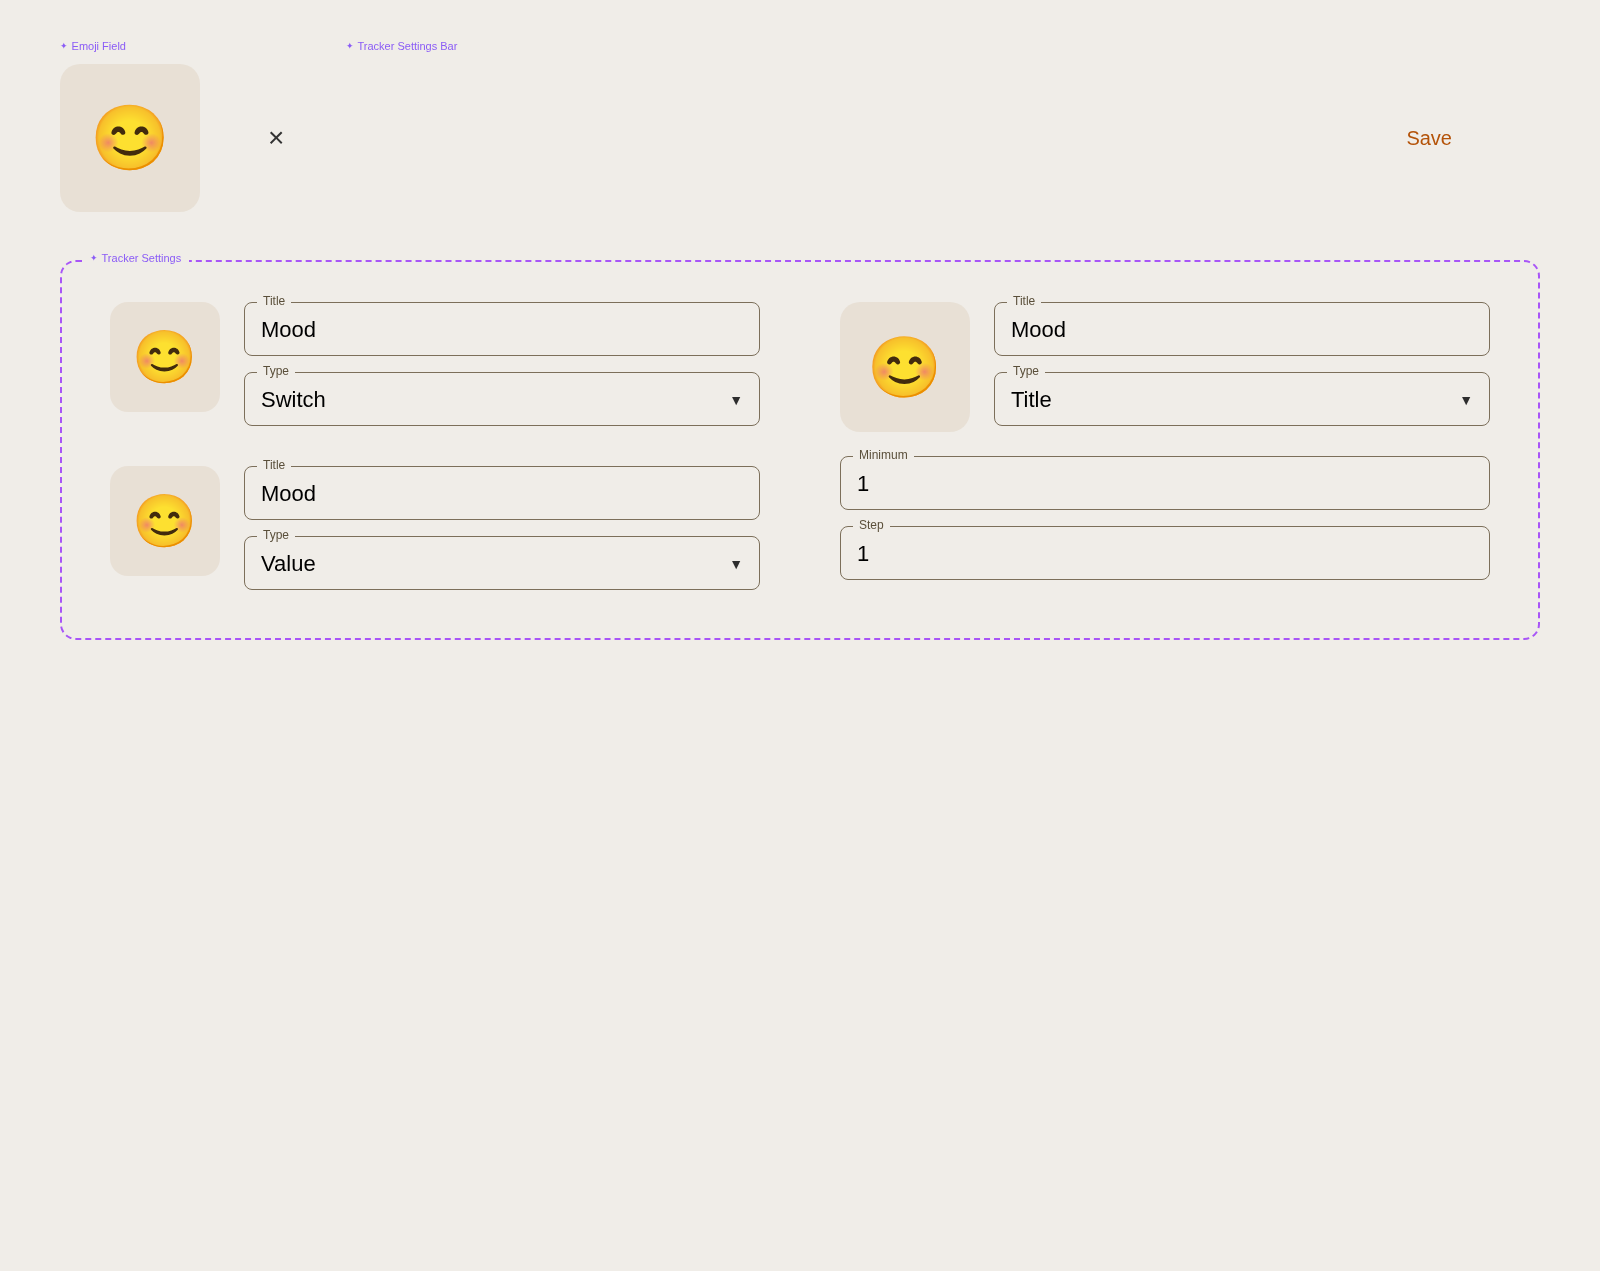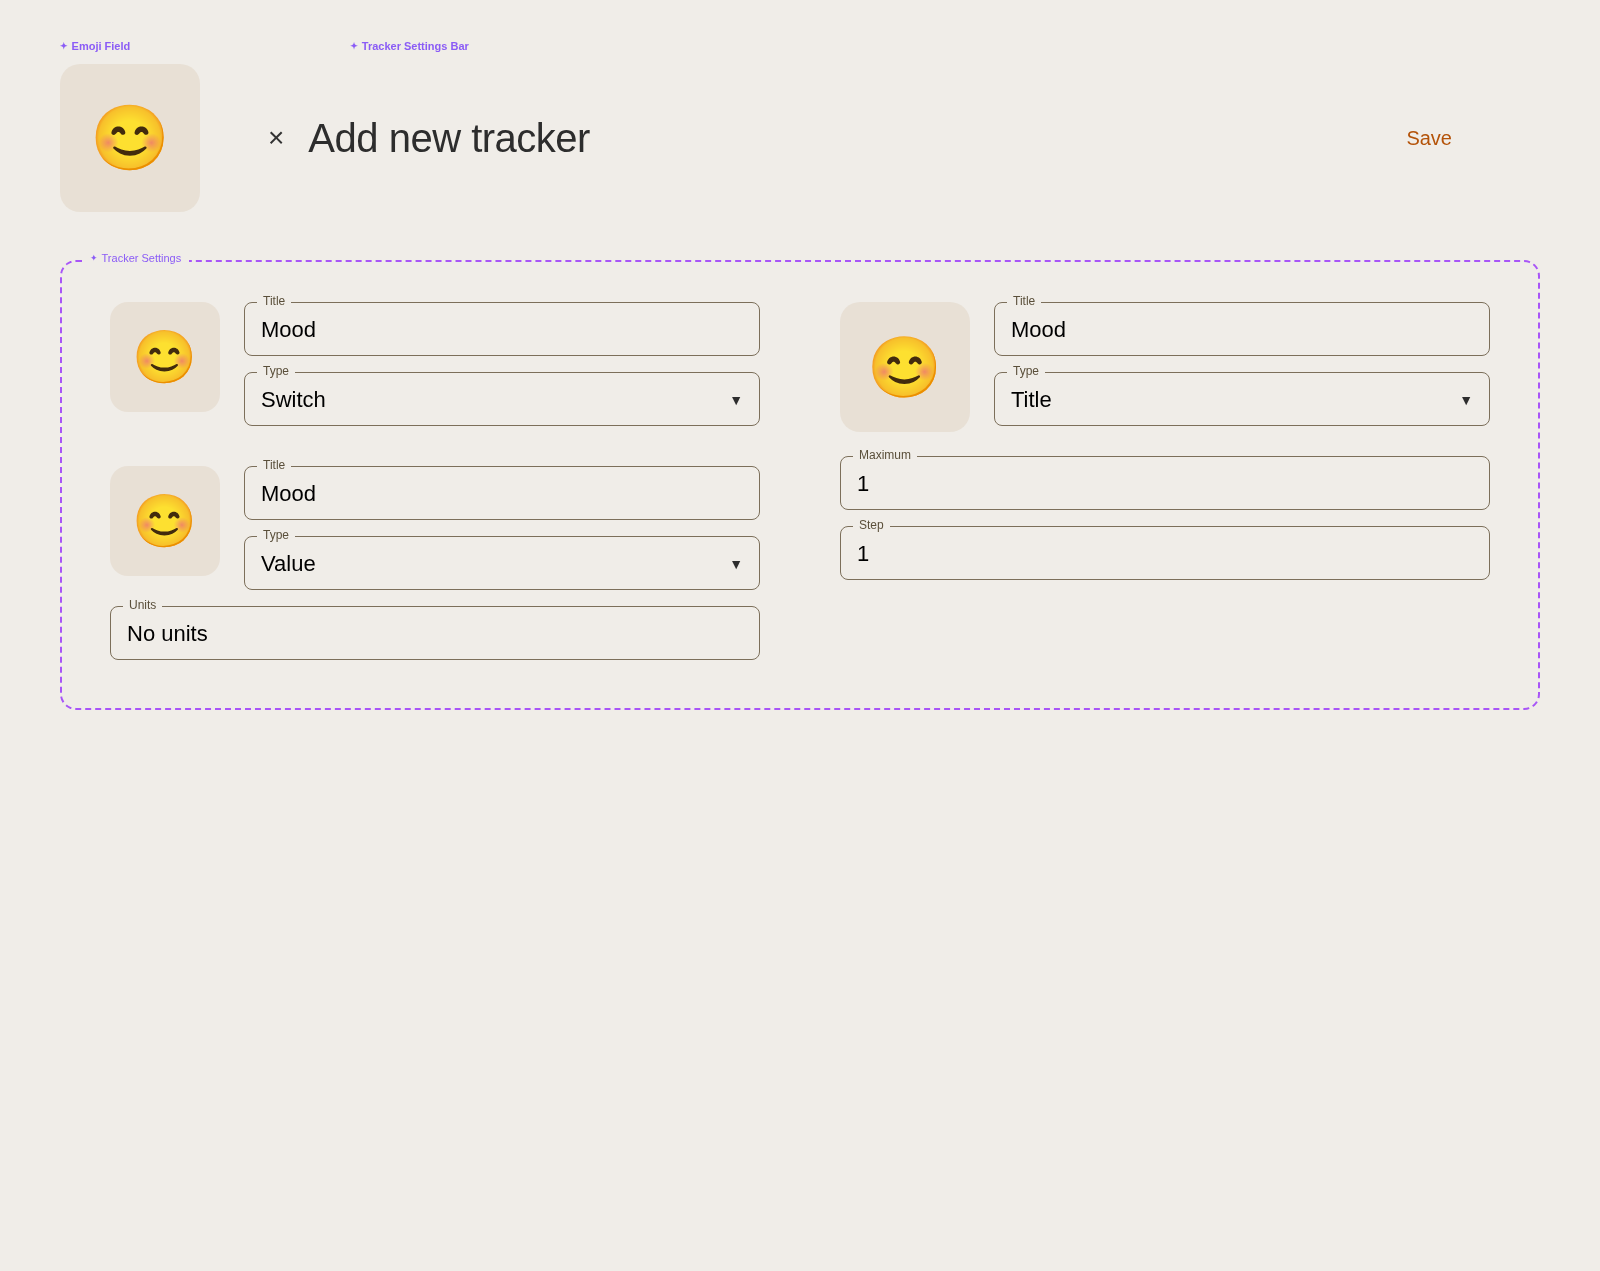--- a/index.html
+++ b/index.html
@@ -11,21 +11,21 @@
       width: 1600px;
       display: flex;
       flex-direction: column;
       align-items: flex-start;
       padding: 40px 60px;
     }
 
     .component-label {
       font-size: 11px;
       color: #8b5cf6;
-      font-weight: 700;
+      font-weight: 400;
       display: flex;
       align-items: center;
       gap: 4px;
       margin-bottom: 8px;
     }
     .component-label::before {
       content: '✦';
       font-size: 9px;
     }
 
@@ -247,21 +247,20 @@
     <div class="emoji-box">
       <span>😊</span>
     </div>
   </div>
 
   <div class="tracker-bar-wrapper">
     <div class="tracker-bar">
       <button class="close-btn">
         <span>×</span>
       </button>
-      <span class="tracker-title">Add new tracker</span>
       <button class="save-btn">Save</button>
     </div>
   </div>
 </div>
 
 <div class="tracker-settings-wrapper">
   <div class="tracker-settings-label">
     <span>Tracker Settings</span>
   </div>
 
@@ -297,24 +296,20 @@
             <div class="field-group">
               <span class="field-label">Type</span>
               <div class="field-select">
                 <span class="field-value">Value</span>
                 <span class="chevron-down">▼</span>
               </div>
             </div>
           </div>
         </div>
 
-        <div class="field-group units-field">
-          <span class="field-label">Units</span>
-          <span class="field-value">No units</span>
-        </div>
       </div>
 
     </div>
 
     <div style="display:flex; flex-direction:column;">
       <div class="right-card-inner">
         <div class="right-large-emoji">😊</div>
         <div class="right-fields">
           <div class="field-group">
             <span class="field-label">Title</span>
@@ -325,21 +320,21 @@
             <div class="field-select">
               <span class="field-value">Title</span>
               <span class="chevron-down">▼</span>
             </div>
           </div>
         </div>
       </div>
 
       <div class="extra-fields">
         <div class="field-group">
-          <span class="field-label">Maximum</span>
+          <span class="field-label">Minimum</span>
           <span class="field-value">1</span>
         </div>
         <div class="field-group">
           <span class="field-label">Step</span>
           <span class="field-value">1</span>
         </div>
       </div>
     </div>
 
   </div>

